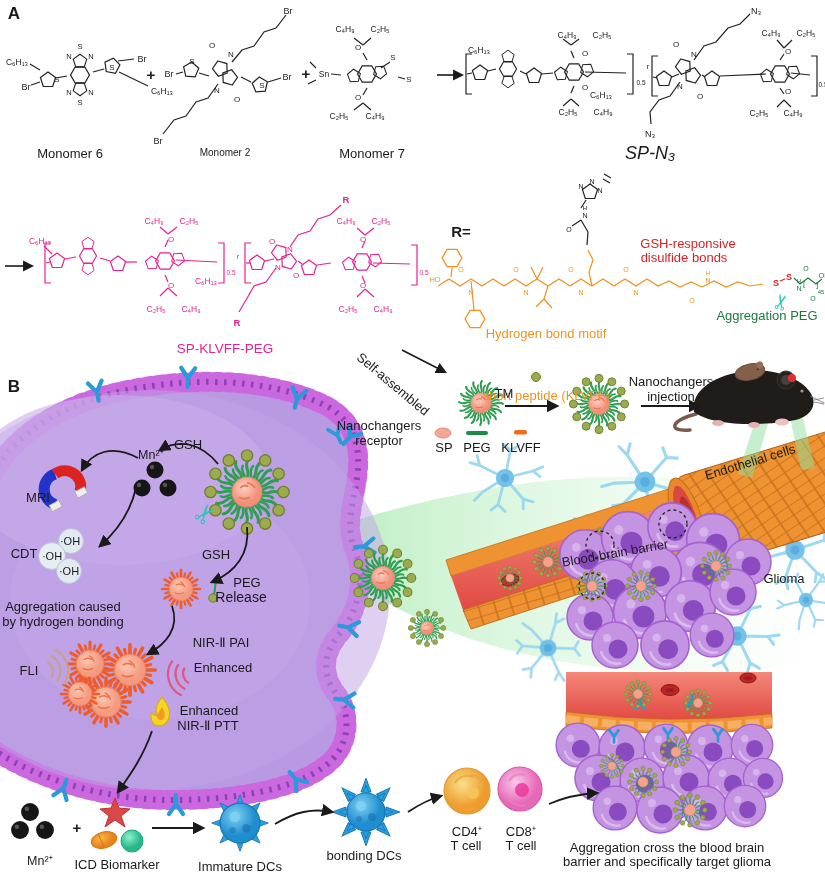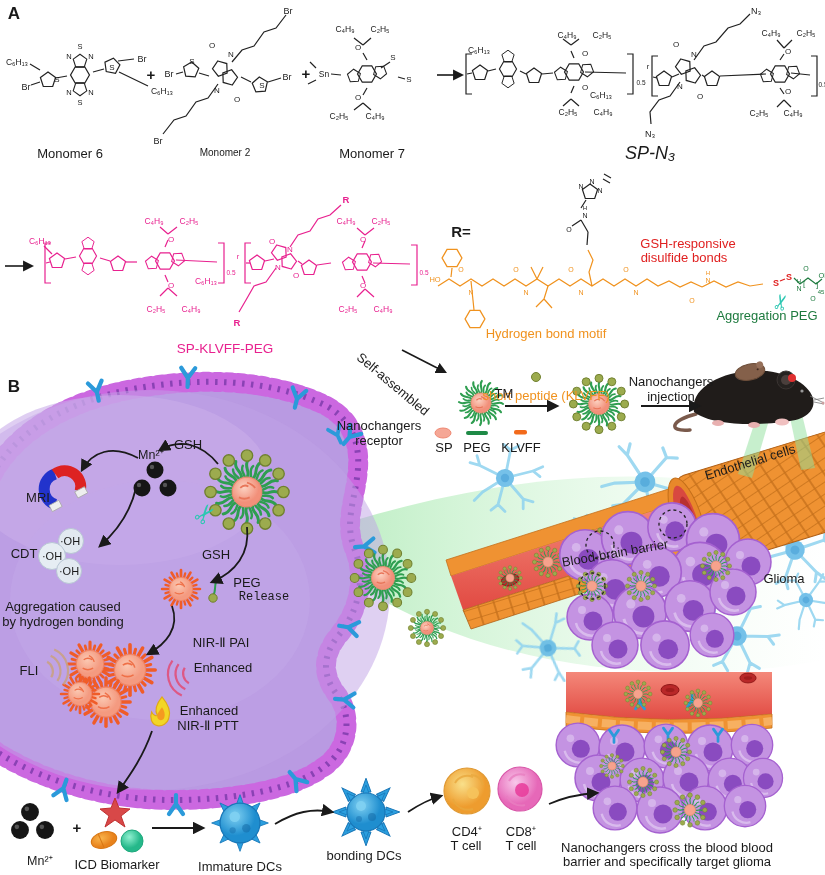--- a/index.html
+++ b/index.html
@@ -683,21 +683,21 @@
       <span class="lbl" style="left: 824px; top: 276px; font-size: 7.5px; color: rgb(29, 122, 62); transform: translate(-50%, -50%);">OH</span>
       <span class="lbl" style="left: 151px; top: 455px; font-size: 12.5px; transform: translate(-50%, -50%);">Mn²⁺</span>
       <span class="lbl" style="left: 188px; top: 444px; font-size: 13px; transform: translate(-50%, -50%);">GSH</span>
       <span class="lbl" style="left: 38px; top: 497px; font-size: 13px; transform: translate(-50%, -50%);">MRI</span>
       <span class="lbl" style="left: 24px; top: 553px; font-size: 13px; transform: translate(-50%, -50%);">CDT</span>
       <span class="lbl" style="left: 70px; top: 541px; font-size: 11px; transform: translate(-50%, -50%);">·OH</span>
       <span class="lbl" style="left: 52px; top: 556px; font-size: 11px; transform: translate(-50%, -50%);">·OH</span>
       <span class="lbl" style="left: 69px; top: 571px; font-size: 11px; transform: translate(-50%, -50%);">·OH</span>
       <span class="lbl" style="left: 216px; top: 554px; font-size: 13px; transform: translate(-50%, -50%);">GSH</span>
       <span class="lbl" style="left: 247px; top: 582px; font-size: 13px; transform: translate(-50%, -50%);">PEG</span>
-      <span class="lbl" style="left: 264px; top: 597px; font-size: 12px; transform: translate(-50%, -50%); font-family: Liberation Mono, monospace;">Release</span>
+      <span class="lbl" style="left: 241px; top: 597px; font-size: 14px; transform: translate(-50%, -50%);">Release</span>
       <span class="lbl" style="left: 63px; top: 606px; font-size: 13px; transform: translate(-50%, -50%);">Aggregation caused</span>
       <span class="lbl" style="left: 63px; top: 621px; font-size: 13px; transform: translate(-50%, -50%);">by hydrogen bonding</span>
       <span class="lbl" style="left: 29px; top: 670px; font-size: 13px; transform: translate(-50%, -50%);">FLI</span>
       <span class="lbl" style="left: 223px; top: 667px; font-size: 13px; transform: translate(-50%, -50%);">Enhanced</span>
       <span class="lbl" style="left: 221px; top: 642px; font-size: 13px; transform: translate(-50%, -50%);">NIR-Ⅱ PAI</span>
       <span class="lbl" style="left: 209px; top: 710px; font-size: 13px; transform: translate(-50%, -50%);">Enhanced</span>
       <span class="lbl" style="left: 208px; top: 725px; font-size: 13px; transform: translate(-50%, -50%);">NIR-Ⅱ PTT</span>
       <span class="lbl" style="left: 379px; top: 425px; font-size: 13px; transform: translate(-50%, -50%);">Nanochangers</span>
       <span class="lbl" style="left: 379px; top: 440px; font-size: 13px; transform: translate(-50%, -50%);">receptor</span>
       <span class="lbl" style="left: 444px; top: 447px; font-size: 13px; transform: translate(-50%, -50%);">SP</span>
@@ -711,16 +711,16 @@
       <span class="lbl" style="left: 784px; top: 578px; font-size: 13px; transform: translate(-50%, -50%);">Glioma</span>
       <span class="lbl" style="left: 40px; top: 861px; font-size: 12.5px; transform: translate(-50%, -50%);">Mn²⁺</span>
       <span class="lbl" style="left: 77px; top: 827px; font-size: 15px; font-weight: 600; transform: translate(-50%, -50%);">+</span>
       <span class="lbl" style="left: 117px; top: 864px; font-size: 13px; transform: translate(-50%, -50%);">ICD Biomarker</span>
       <span class="lbl" style="left: 240px; top: 866px; font-size: 13px; transform: translate(-50%, -50%);">Immature DCs</span>
       <span class="lbl" style="left: 364px; top: 855px; font-size: 13px; transform: translate(-50%, -50%);">bonding DCs</span>
       <span class="lbl" style="left: 467px; top: 831px; font-size: 13px; transform: translate(-50%, -50%);">CD4⁺</span>
       <span class="lbl" style="left: 466px; top: 845px; font-size: 13px; transform: translate(-50%, -50%);">T cell</span>
       <span class="lbl" style="left: 521px; top: 831px; font-size: 13px; transform: translate(-50%, -50%);">CD8⁺</span>
       <span class="lbl" style="left: 521px; top: 845px; font-size: 13px; transform: translate(-50%, -50%);">T cell</span>
-      <span class="lbl" style="left: 667px; top: 847px; font-size: 13px; transform: translate(-50%, -50%);">Nanochangers cross the blood blood</span>
+      <span class="lbl" style="left: 667px; top: 847px; font-size: 13px; transform: translate(-50%, -50%);">Aggregation cross the blood brain</span>
       <span class="lbl" style="left: 667px; top: 861px; font-size: 13px; transform: translate(-50%, -50%);">barrier and specifically target glioma</span>
     </div>
 </div>
 
 </body></html>

